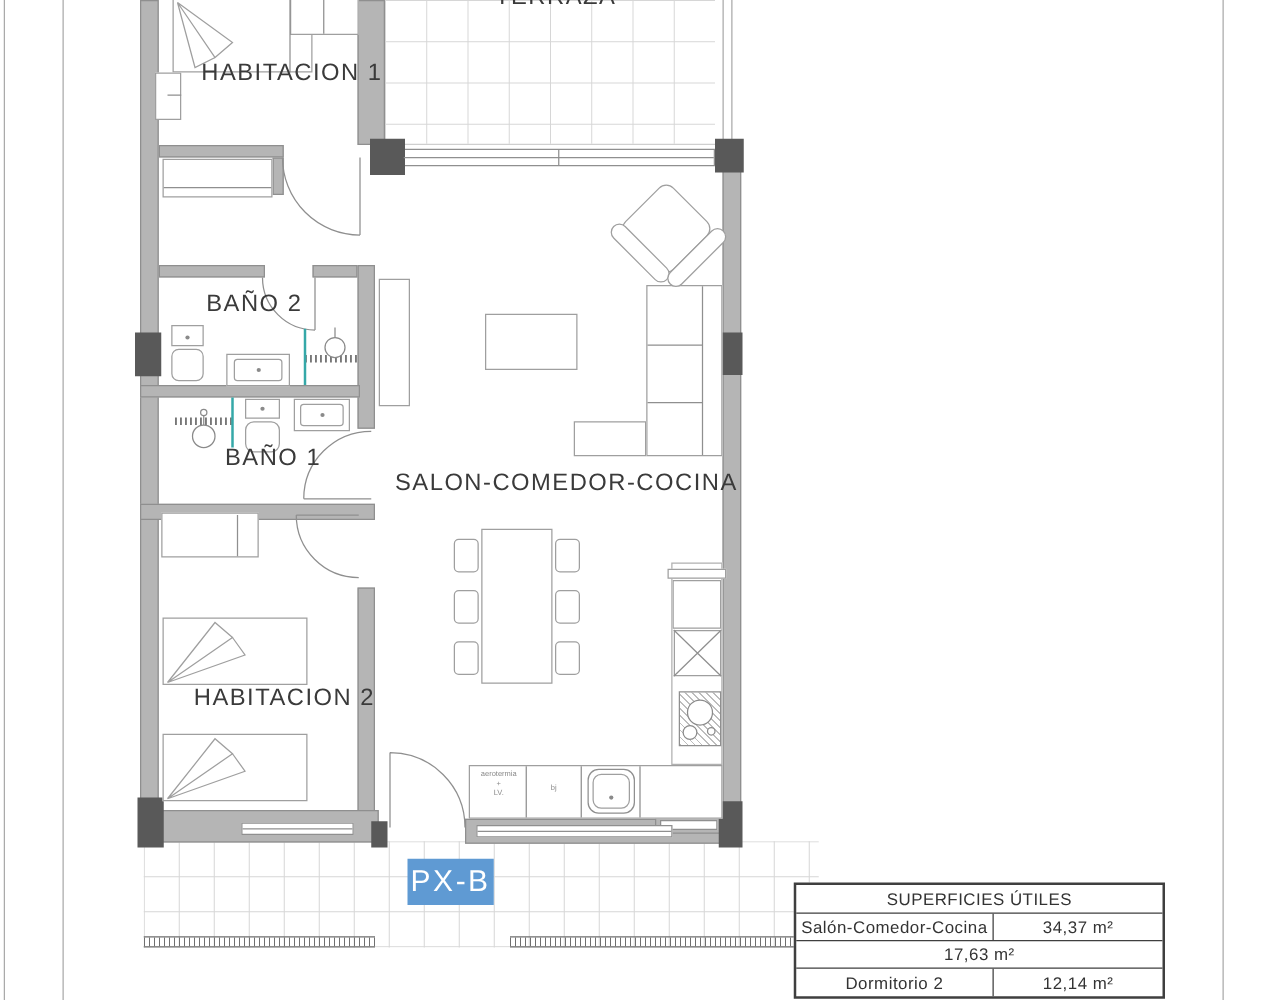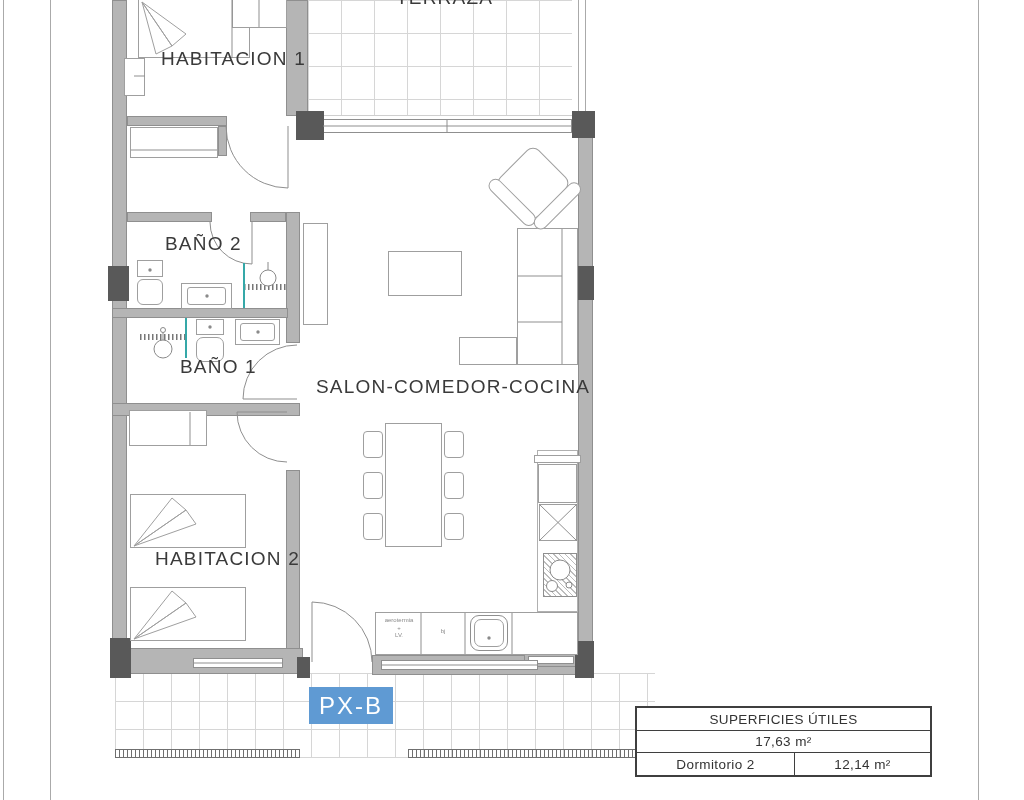--- a/index.html
+++ b/index.html
@@ -183,27 +183,31 @@
     </g>
   </svg>
 
   <div class="abs lbl" style="left:396px;top:-13px">TERRAZA</div>
   <div class="abs lbl" style="left:161px;top:48px">HABITACION 1</div>
   <div class="abs lbl" style="left:165px;top:233px">BAÑO 2</div>
   <div class="abs lbl" style="left:180px;top:356px">BAÑO 1</div>
   <div class="abs lbl" style="left:316px;top:376px">SALON-COMEDOR-COCINA</div>
   <div class="abs lbl" style="left:155px;top:548px">HABITACION 2</div>
 
-  <div class="abs badge" style="left:309px;top:687px;width:84px;height:37px">PX-B</div>
+  <div class="abs badge" style="left:326px;top:687px;width:69px;height:37px">PX-B</div>
 
   <div class="abs sumtable" style="left:635px;top:706px;width:297px">
     <div class="trow hdr">
       <div class="hdrcell">SUPERFICIES ÚTILES</div>
     </div>
     <div class="trow data">
+      <div class="tl">Salón-Comedor-Cocina</div>
+      <div class="tv">34,37 m²</div>
+    </div>
+    <div class="trow data">
       <div class="tv">17,63 m²</div>
     </div>
     <div class="trow data">
       <div class="tl">Dormitorio 2</div>
       <div class="tv">12,14 m²</div>
     </div>
   </div>
 
 </div>
 

